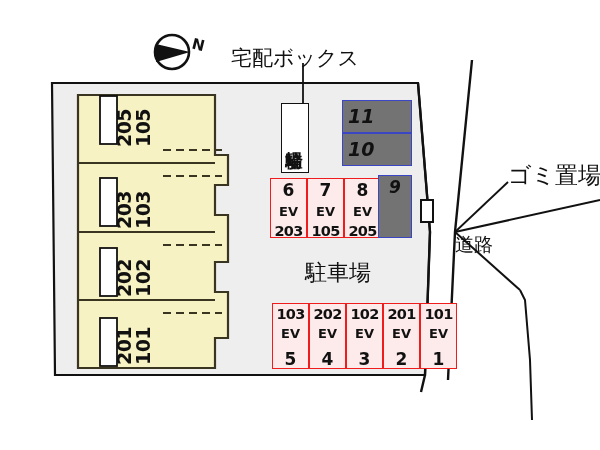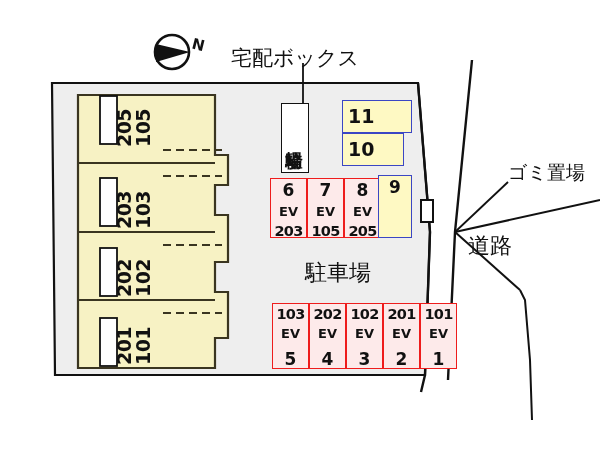--- a/index.html
+++ b/index.html
@@ -65,21 +65,22 @@
     align-items: center;
     justify-content: flex-start;
     overflow: hidden;
   }
   .stall.red {
     border: 1.6px solid #ee1c1c;
     background: #fdeaea;
   }
   .stall.blue {
     border: 1.6px solid #3b46c4;
-    background: #fef9c3;
+    background: #737373;
+    font-style: italic;
   }
   .stall .num {
     font-size: 17px;
     font-weight: 700;
     color: #111;
     line-height: 1;
   }
   .stall .ev {
     font-size: 13px;
     font-weight: 700;
@@ -177,25 +178,25 @@
 <div class="lbl" id="compass-label" style="left:192px; top:38px; transform:rotate(14deg);">N</div>
 
 <div class="lbl" style="left:231px; top:48px; font-size:21px;">宅配ボックス</div>
 
 <div id="bicycle-box" style="left:281px; top:103px; width:28px; height:70px;">
   <div class="vtext">駐輪場</div>
 </div>
 
 <div class="lbl" style="left:305px; top:262px; font-size:22px;">駐車場</div>
 
-<div class="lbl" style="left:508px; top:163px; font-size:19px; line-height:1.05;">
+<div class="lbl" style="left:508px; top:163px; font-size:23px; line-height:1.05;">
   <div style="writing-mode:horizontal-tb; width:2.2em; word-break:break-all;">ゴミ置場</div>
 </div>
 
-<div class="lbl" style="left:468px; top:235px; font-size:22px;">道路</div>
+<div class="lbl" style="left:455px; top:235px; font-size:19px;">道路</div>
 
 <div class="unitbox" style="left:106px; top:100px; width:56px; height:56px;">
   <div class="unitcol">
     <span>205</span>
     <span>105</span>
   </div>
 </div>
 <div class="unitbox" style="left:106px; top:182px; width:56px; height:56px;">
   <div class="unitcol">
     <span>203</span>
@@ -211,21 +212,21 @@
 <div class="unitbox" style="left:106px; top:318px; width:56px; height:56px;">
   <div class="unitcol">
     <span>201</span>
     <span>101</span>
   </div>
 </div>
 
 <div class="stall blue leftnum" style="left:342px; top:100px; width:70px; height:33px;">
   <span class="num">11</span>
 </div>
-<div class="stall blue leftnum" style="left:342px; top:133px; width:62px; height:33px;">
+<div class="stall blue leftnum" style="left:342px; top:133px; width:70px; height:33px;">
   <span class="num">10</span>
 </div>
 
 <div class="stall red toprow" style="left:270px; top:178px; width:37px; height:60px;">
   <span class="num">6</span>
   <span class="ev">EV</span>
   <span class="unit">203</span>
 </div>
 <div class="stall red toprow" style="left:307px; top:178px; width:37px; height:60px;">
   <span class="num">7</span>

